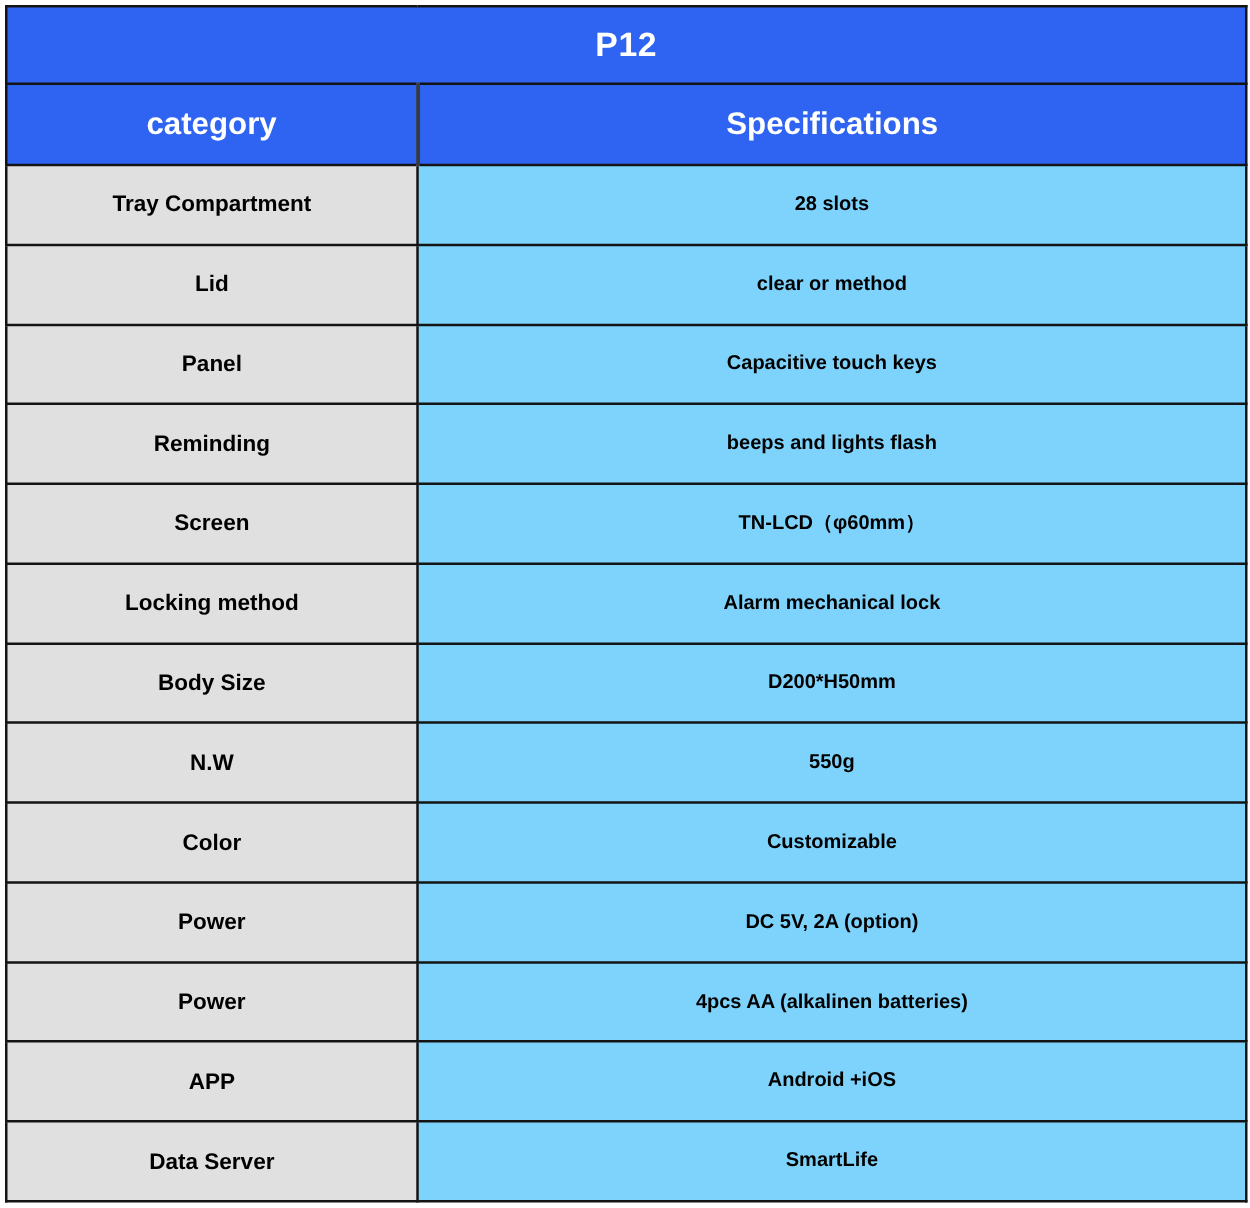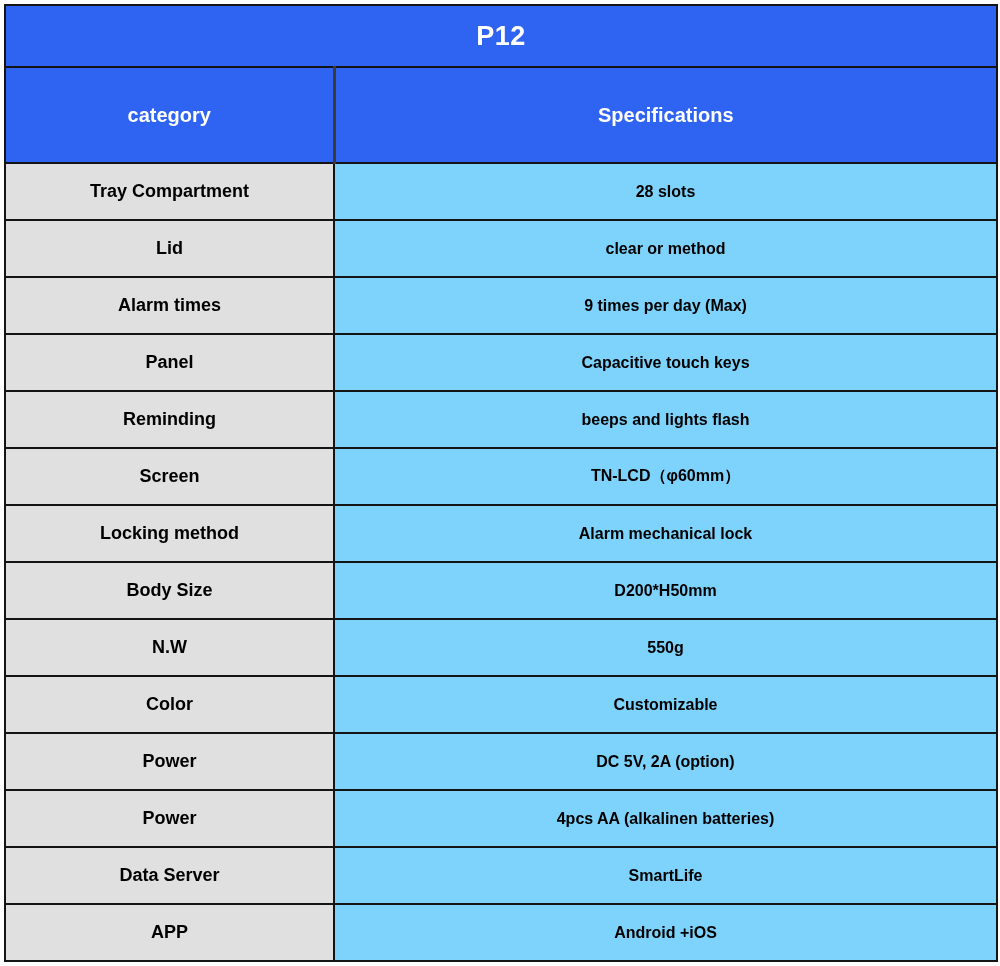--- a/index.html
+++ b/index.html
@@ -25,22 +25,22 @@
   table.spec{border:2px solid var(--border-outer);}
   th, td{
     text-align:center;vertical-align:middle;
     font-weight:bold;color:var(--text-black);
   }
   th.title-cell{
     height:62px;background:var(--blue);color:var(--text-white);
     font-size:27px;letter-spacing:0.5px;
   }
   th.col-head{
-    height:96px;background:var(--blue);color:var(--text-white);
-    font-size:20px;
+    height:65px;background:var(--blue);color:var(--text-white);
+    font-size:25px;
   }
   th.col-head.cat-col, td.cat{border-right:3px solid var(--border-col);}
   col.c1{width:329px;}
   col.c2{width:663px;}
   td.cat{
     background:var(--gray);font-size:18px;
   }
   td.val{
     background:#7dd3fc;font-size:16px;
   }
@@ -66,24 +66,20 @@
     <tbody>
         <tr>
           <td class="cat">Tray Compartment</td>
           <td class="val">28 slots</td>
         </tr>
         <tr>
           <td class="cat">Lid</td>
           <td class="val">clear or method</td>
         </tr>
         <tr>
-          <td class="cat">Alarm times</td>
-          <td class="val">9 times per day (Max)</td>
-        </tr>
-        <tr>
           <td class="cat">Panel</td>
           <td class="val">Capacitive touch keys</td>
         </tr>
         <tr>
           <td class="cat">Reminding</td>
           <td class="val">beeps and lights flash</td>
         </tr>
         <tr>
           <td class="cat">Screen</td>
           <td class="val">TN-LCD（φ60mm）</td>
@@ -106,22 +102,22 @@
         </tr>
         <tr>
           <td class="cat">Power</td>
           <td class="val">DC 5V, 2A (option)</td>
         </tr>
         <tr>
           <td class="cat">Power</td>
           <td class="val">4pcs AA (alkalinen batteries)</td>
         </tr>
         <tr>
+          <td class="cat">APP</td>
+          <td class="val">Android +iOS</td>
+        </tr>
+        <tr>
           <td class="cat">Data Server</td>
           <td class="val">SmartLife</td>
-        </tr>
-        <tr>
-          <td class="cat">APP</td>
-          <td class="val">Android +iOS</td>
         </tr>
       </tbody>
   </table>
 </div>
 
 </body></html>

